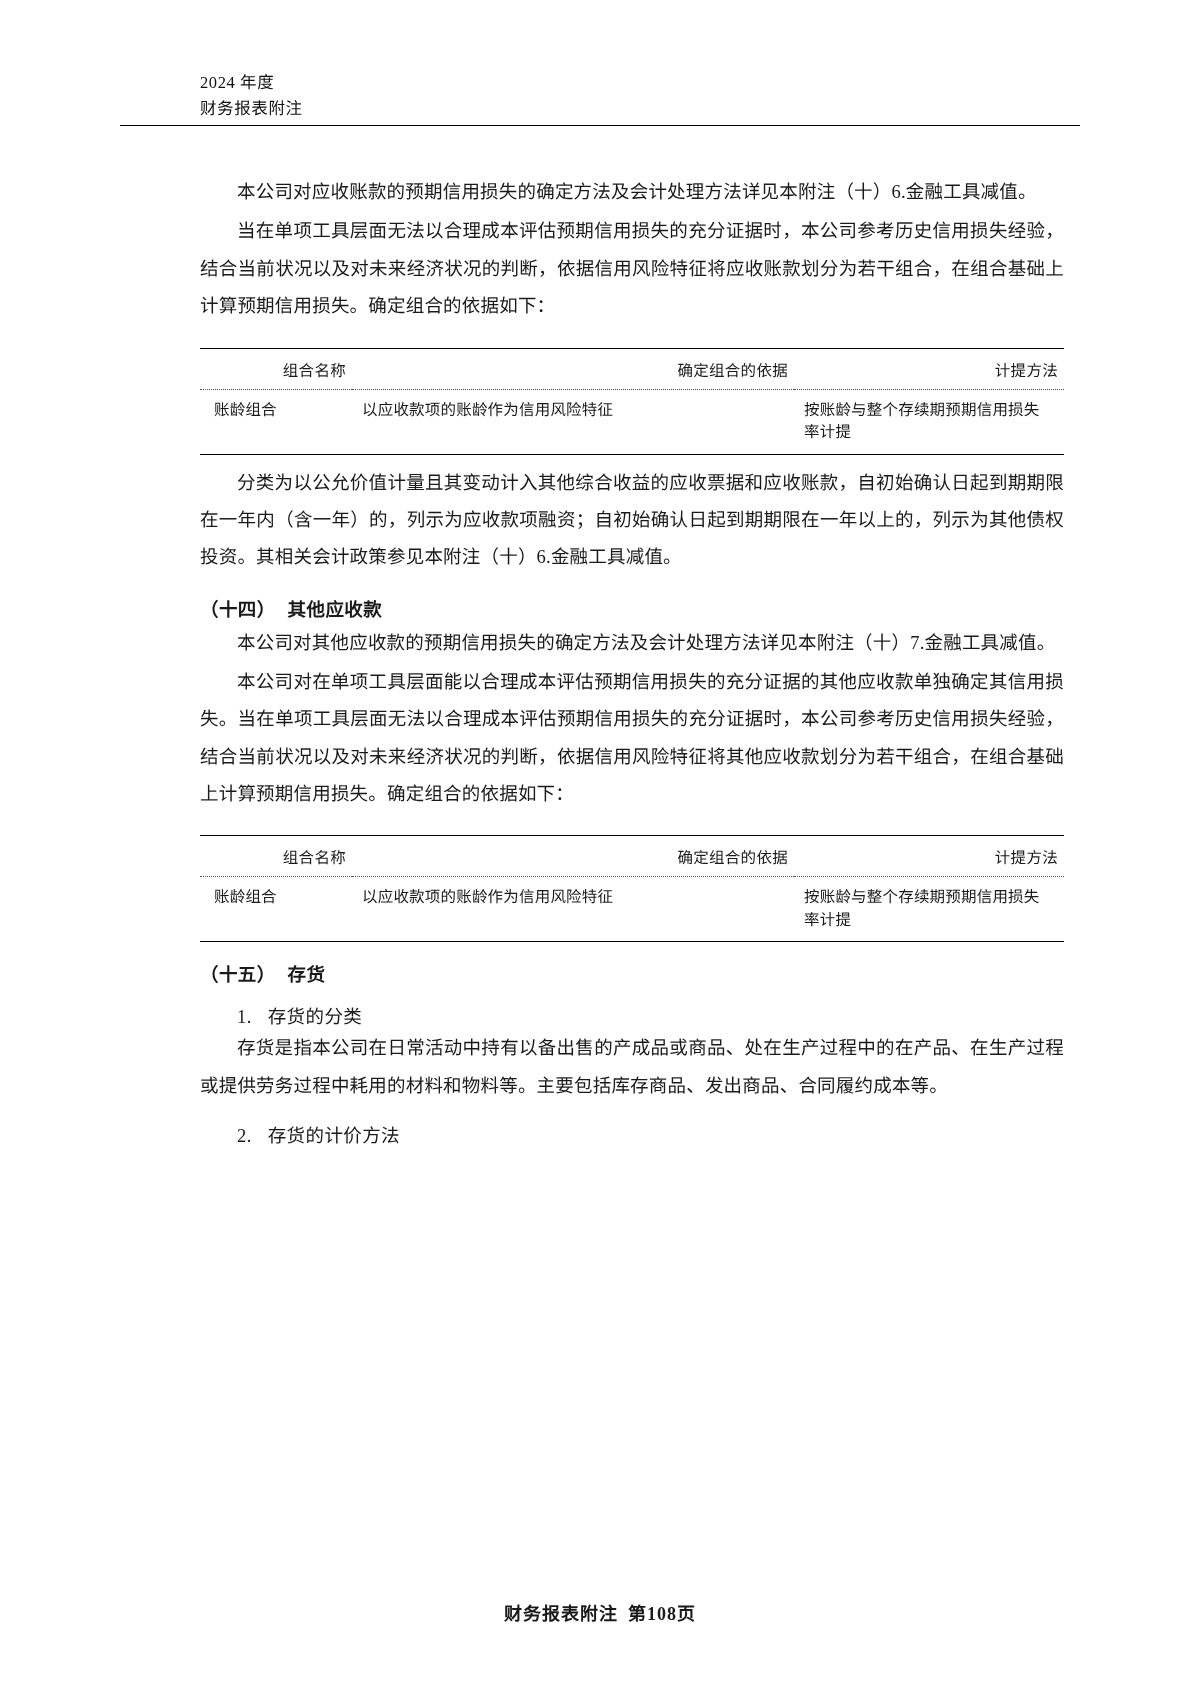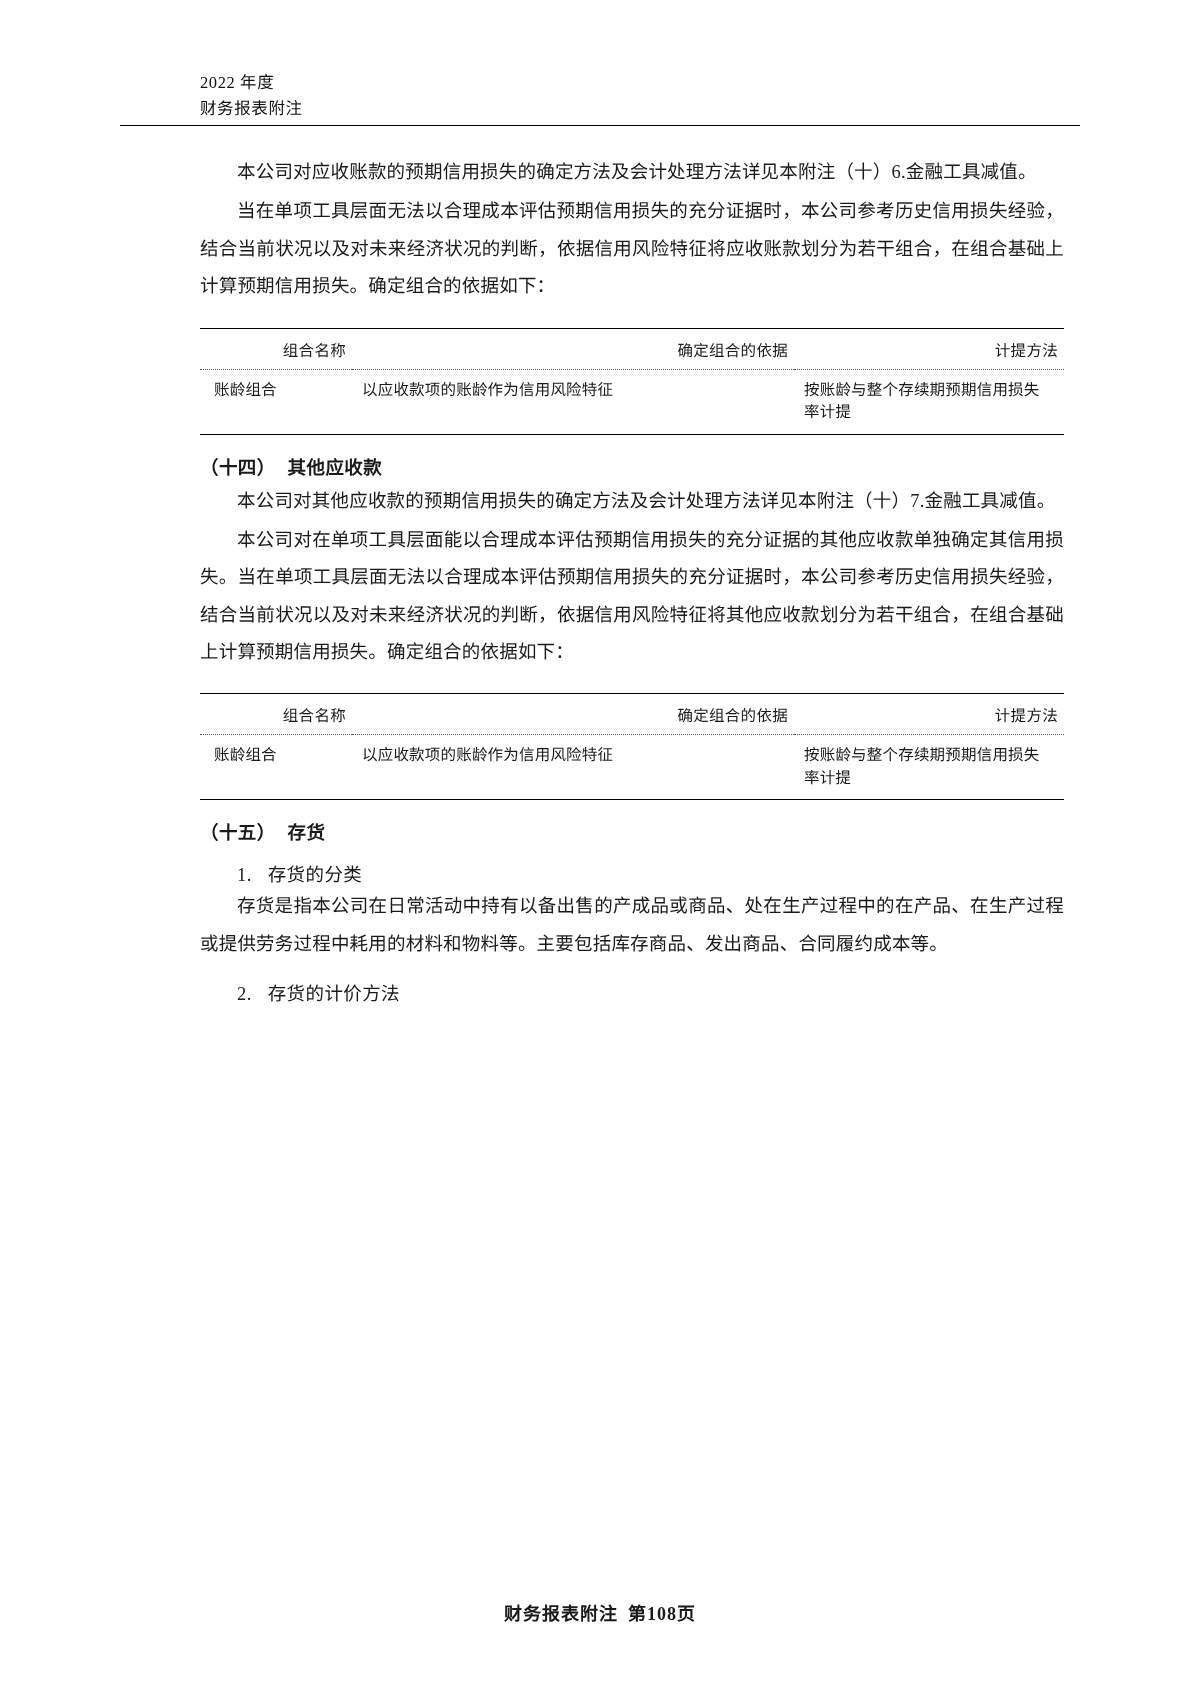--- a/index.html
+++ b/index.html
@@ -30,21 +30,21 @@
     padding-bottom: 4px;
   }
   .header-line {
     font-size: 16.5px;
     line-height: 1.55;
     letter-spacing: 0.6px;
     color: #111;
   }
   
   .content {
-    margin-top: 28px;
+    margin-top: 48px;
     padding-left: 80px;
     padding-right: 16px;
   }
   p.para {
     font-size: 18.5px;
     line-height: 2.02;
     margin: 0 0 2px 0;
     text-align: justify;
     text-justify: inter-ideograph;
     text-indent: 2em;
@@ -123,21 +123,21 @@
     margin-left: 10px;
     margin-top: 31px;
   }
 </style>
 </head>
 <body>
 
 <div class="page">
 
   <div class="header">
-    <div class="header-line">2022 年度</div>
+    <div class="header-line">2024 年度</div>
     <div class="header-line">财务报表附注</div>
   </div>
 
   <div class="content">
 
     <p class="para">本公司对应收账款的预期信用损失的确定方法及会计处理方法详见本附注（十）6.金融工具减值。</p>
     <p class="para">当在单项工具层面无法以合理成本评估预期信用损失的充分证据时，本公司参考历史信用损失经验，结合当前状况以及对未来经济状况的判断，依据信用风险特征将应收账款划分为若干组合，在组合基础上计算预期信用损失。确定组合的依据如下：</p>
 
     <table class="combo-table">
       <thead>
@@ -149,20 +149,21 @@
       </thead>
       <tbody>
         <tr>
           <td class="c1">账龄组合</td>
           <td class="c2">以应收款项的账龄作为信用风险特征</td>
           <td class="c3">按账龄与整个存续期预期信用损失率计提</td>
         </tr>
       </tbody>
     </table>
 
+    <p class="para">分类为以公允价值计量且其变动计入其他综合收益的应收票据和应收账款，自初始确认日起到期期限在一年内（含一年）的，列示为应收款项融资；自初始确认日起到期期限在一年以上的，列示为其他债权投资。其相关会计政策参见本附注（十）6.金融工具减值。</p>
 
     <h3 class="section">
       <span class="num">（十四）</span><span class="gap-small"></span><span>其他应收款</span>
     </h3>
     <p class="para">本公司对其他应收款的预期信用损失的确定方法及会计处理方法详见本附注（十）7.金融工具减值。</p>
     <p class="para">本公司对在单项工具层面能以合理成本评估预期信用损失的充分证据的其他应收款单独确定其信用损失。当在单项工具层面无法以合理成本评估预期信用损失的充分证据时，本公司参考历史信用损失经验，结合当前状况以及对未来经济状况的判断，依据信用风险特征将其他应收款划分为若干组合，在组合基础上计算预期信用损失。确定组合的依据如下：</p>
 
     <table class="combo-table">
       <thead>
         <tr>

